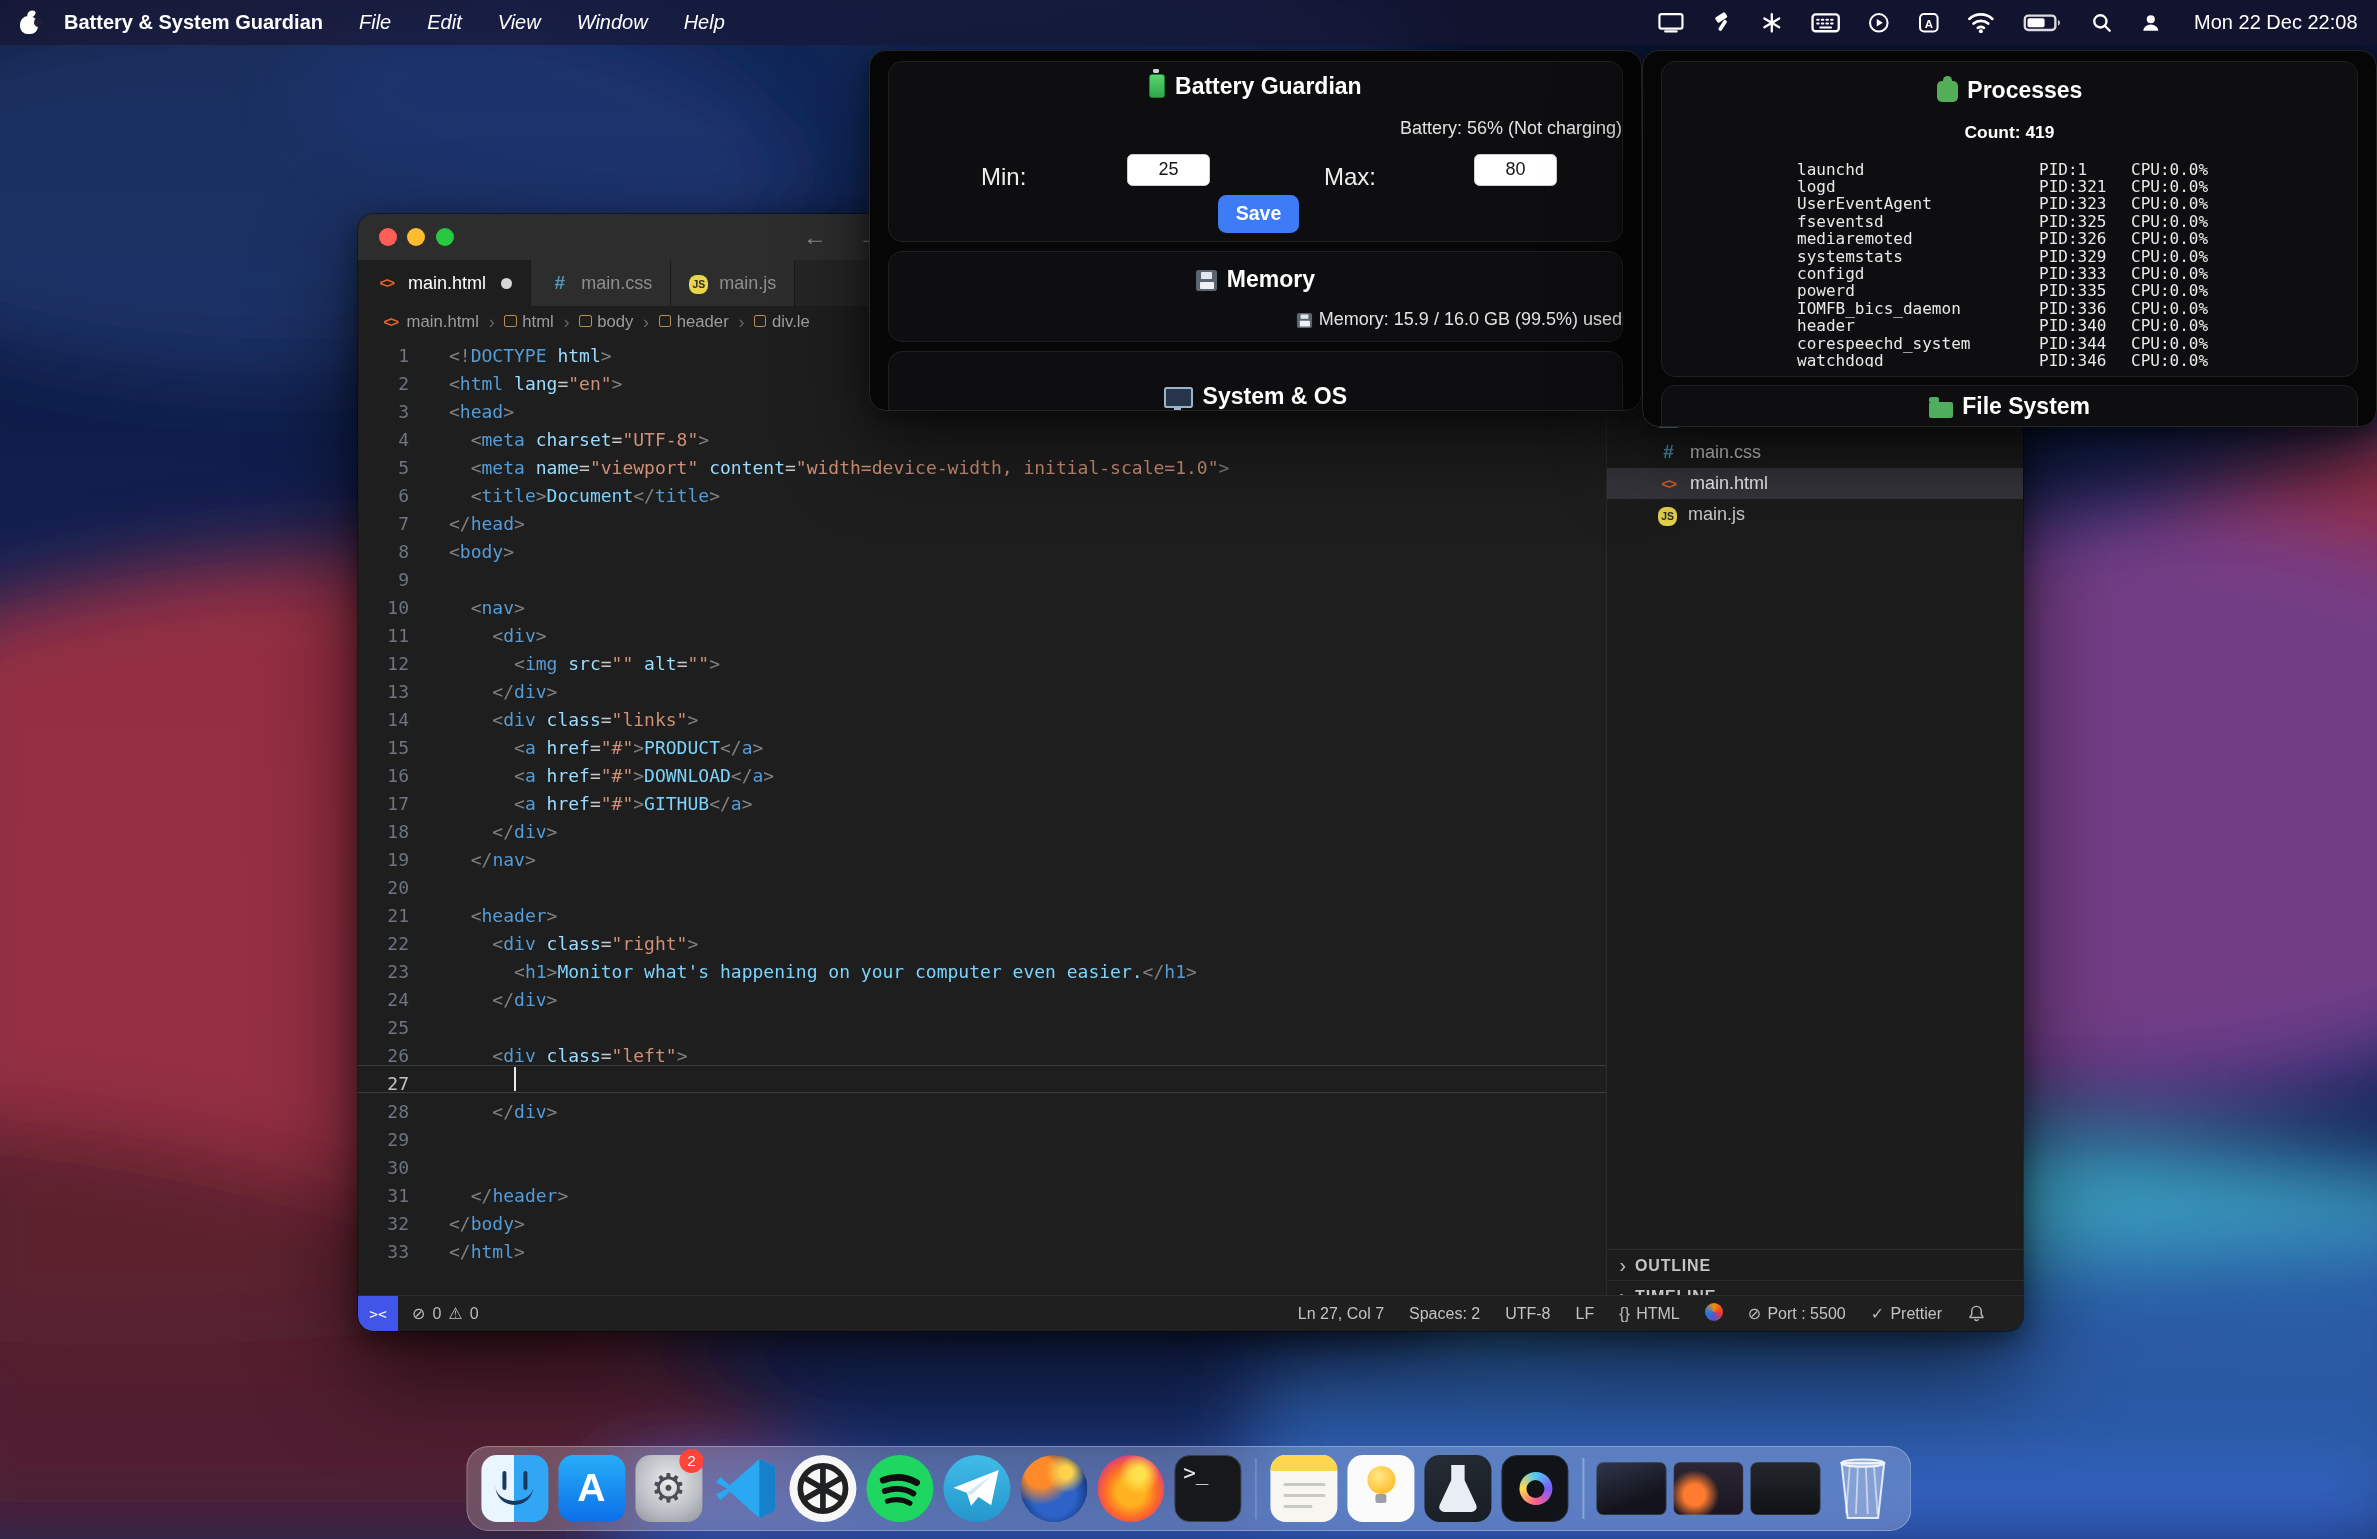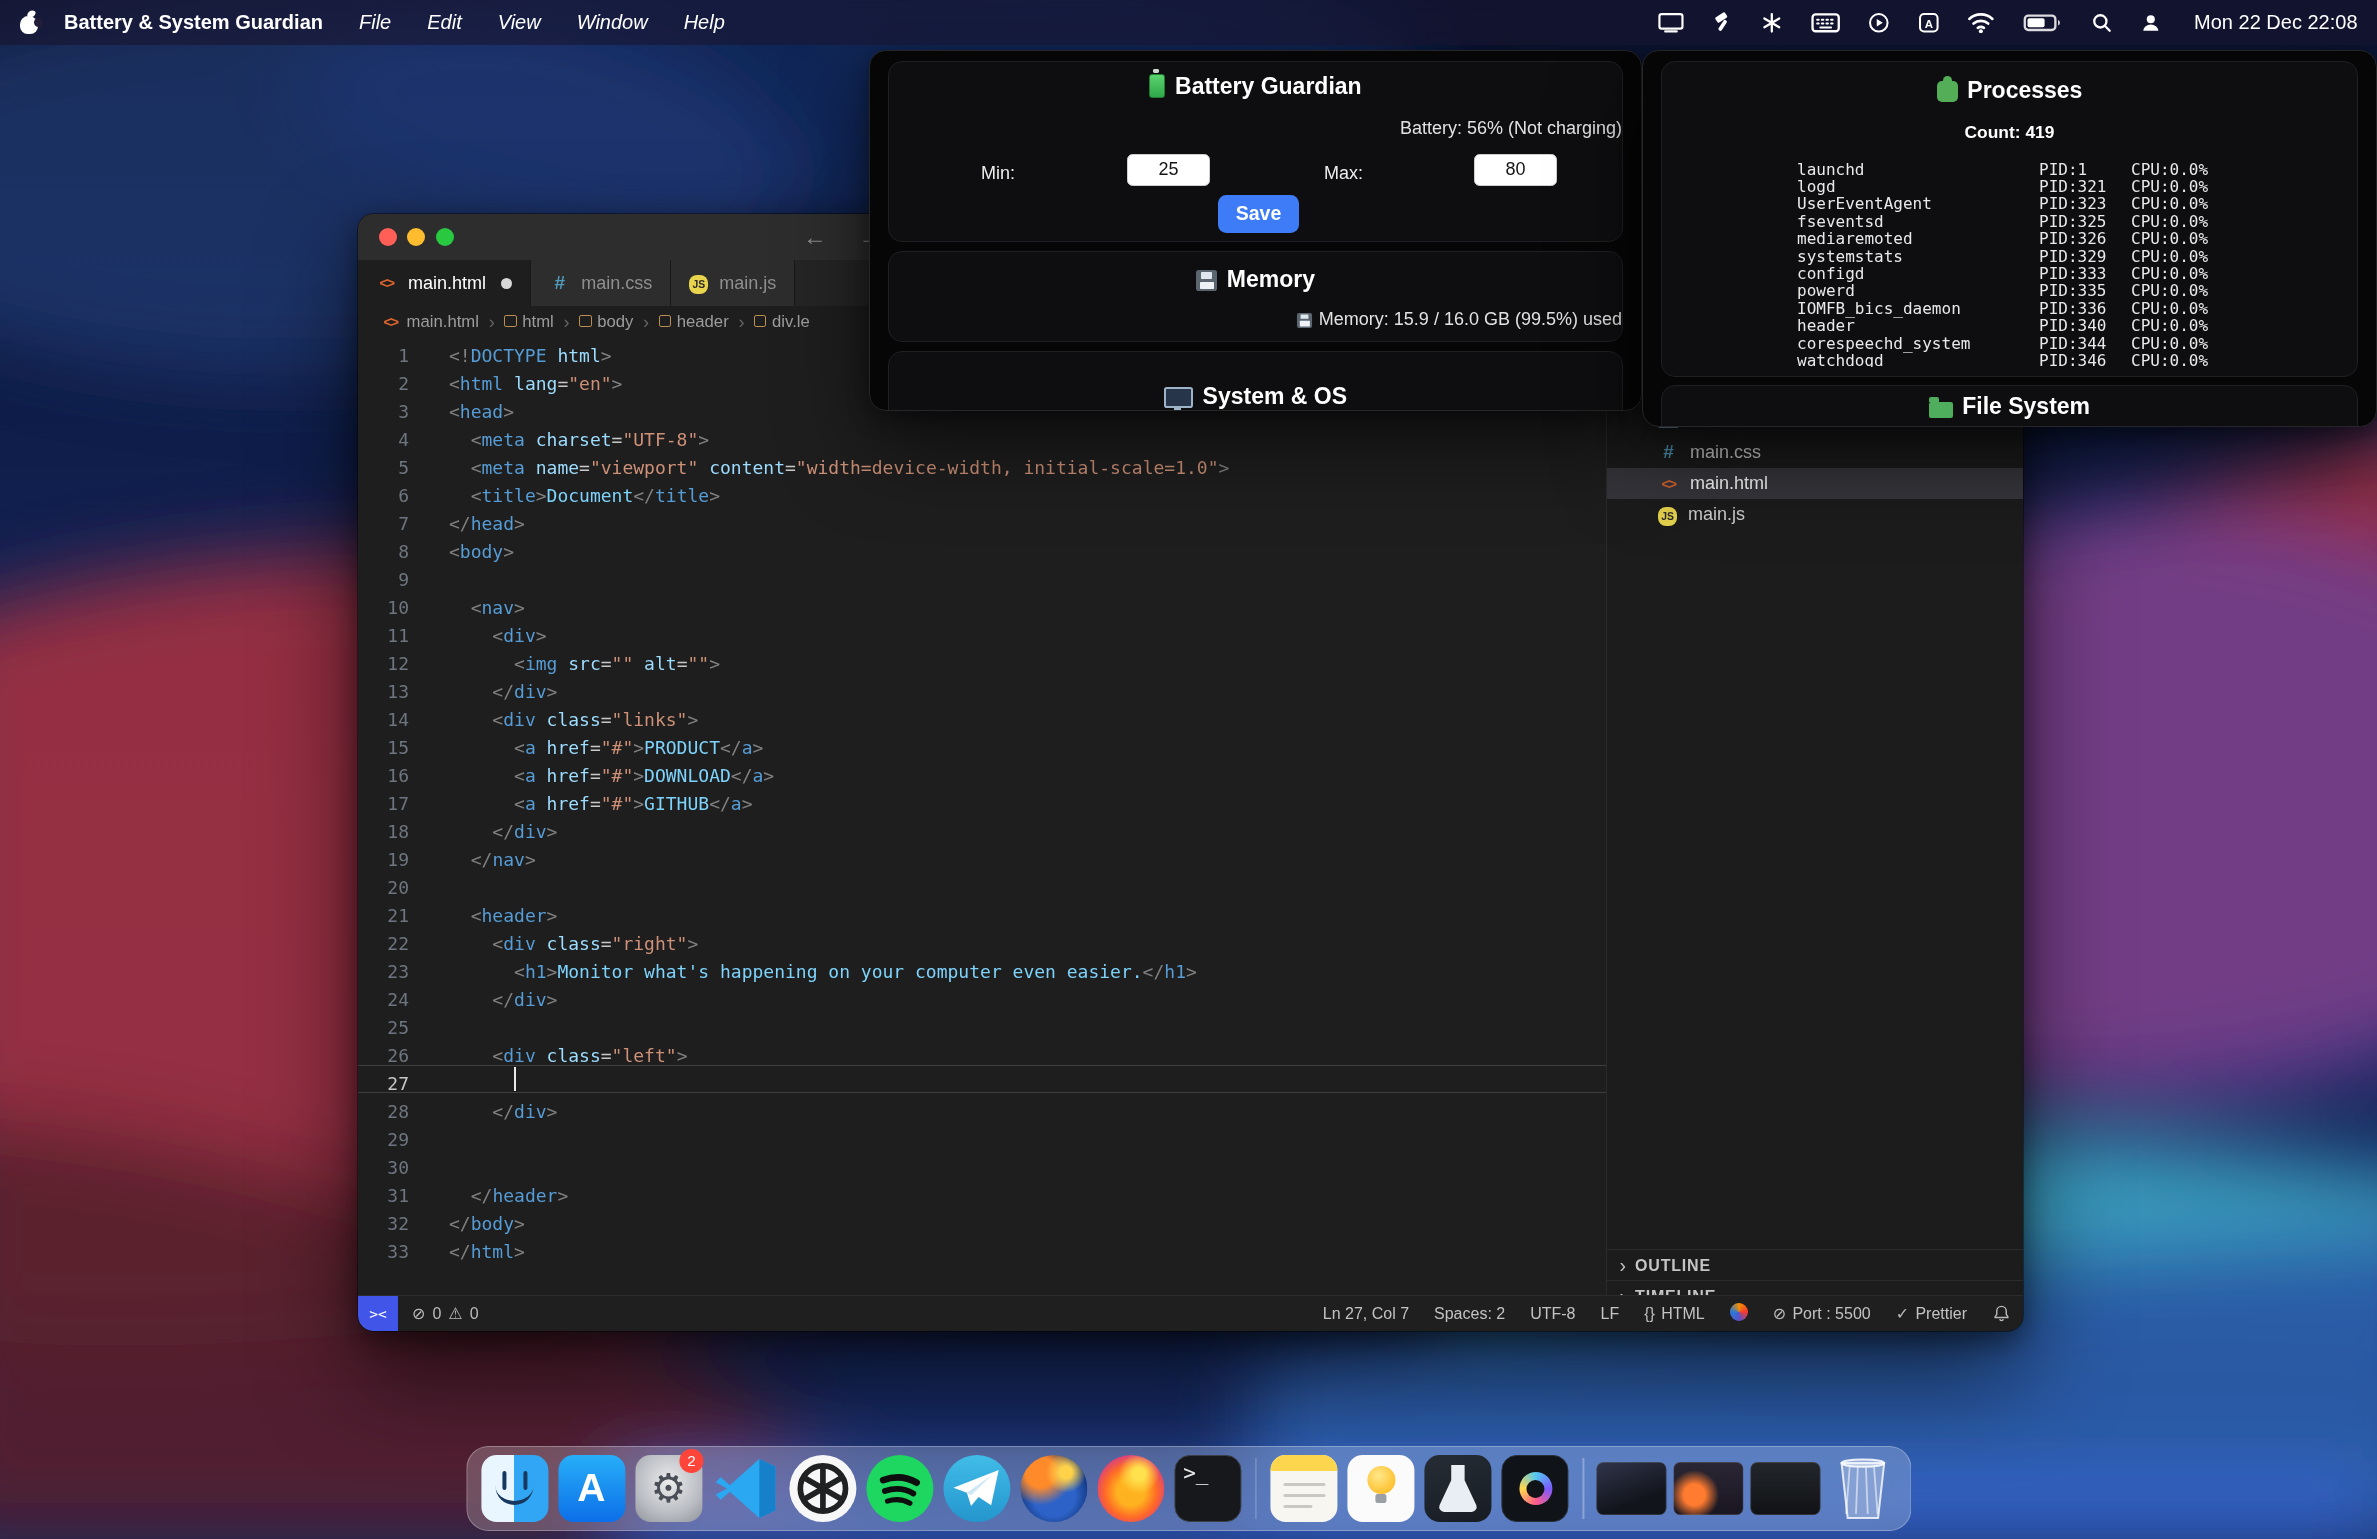--- a/index.html
+++ b/index.html
@@ -65,35 +65,35 @@
   .fi-folder{background:#7b9cc0;width:21px;height:14.6px;border-radius:2.1px;position:relative;margin-top:3.5px;}
   .fi-folder::before{content:"";position:absolute;top:-4.2px;left:0;width:9px;height:4.2px;background:#7b9cc0;border-radius:2.1px 2.1px 0 0;}
   .side-section{position:absolute;left:0;right:0;height:31px;border-top:0.7px solid #2b2b2b;
     display:flex;align-items:center;gap:8.3px;padding-left:12.5px;color:#c5c5c5;font-size:16px;font-weight:bold;letter-spacing:.05em;}
   .side-chev{font-weight:normal;font-size:19.5px;color:#c5c5c5;}
   .vs-statusbar{position:absolute;left:0;right:0;bottom:0;height:35px;background:#1f1f1f;border-top:0.7px solid #2b2b2b;
     border-radius:0 0 15.3px 15.3px;display:flex;align-items:center;font-size:16px;color:#c3c3c3;overflow:hidden;}
   .sb-remote{width:40px;height:35px;background:#4156e8;color:#fff;display:flex;align-items:center;justify-content:center;
     font-family:"DejaVu Sans Mono",monospace;font-size:14.6px;border-radius:0 0 0 15.3px;flex:none;}
   .sb-left{display:flex;align-items:center;gap:7px;margin-left:14px;}
-  .sb-right{margin-left:auto;display:flex;align-items:center;gap:25px;padding-right:12px;}
+  .sb-right{margin-left:auto;display:flex;align-items:center;gap:25px;padding-right:37px;}
   .sb-item{display:flex;align-items:center;gap:6.3px;white-space:nowrap;}
   .sb-ic{opacity:.95;}
   .ff-dot{width:18px;height:18px;border-radius:50%;background:conic-gradient(#ff9500,#ff3b30,#5856d6,#2a7de1,#ff9500);display:inline-block;}
   .sb-item svg{height:19px;width:auto;display:block;}
   
   .gwin{position:absolute;z-index:30;background:#060607;border:0.7px solid #262628;box-sizing:border-box;
     border-radius:16.7px;overflow:hidden;color:#fff;
     box-shadow:0 35px 83px rgba(0,0,0,.55),0 7px 22px rgba(0,0,0,.4);}
   #gw-left{left:869px;top:50px;width:773px;height:361px;}
   #gw-right{left:1642px;top:50px;width:735px;height:377px;}
   .g-card{position:absolute;left:18px;right:18px;background:#0e0e10;border:0.7px solid #202024;border-radius:14px;}
   .g-title{position:absolute;left:0;right:0;text-align:center;font-size:23px;font-weight:bold;white-space:nowrap;}
   .g-sub{position:absolute;left:0;right:0;text-align:right;font-size:18px;color:#e2e2e2;white-space:nowrap;}
-  .g-label{position:absolute;font-size:18px;color:#ededed;text-align:center;}
+  .g-label{position:absolute;font-size:24px;color:#ededed;text-align:center;}
   .g-input{position:absolute;width:83px;height:32px;background:#fff;color:#141414;border:0.7px solid #cfcfcf;
     border-radius:5.6px;text-align:center;font-size:18px;font-family:"Liberation Sans",sans-serif;box-sizing:border-box;}
   .g-save{position:absolute;left:329px;top:133px;width:81px;height:38px;background:#3e7bf7;color:#fff;border:none;
     border-radius:8.3px;font-size:19.5px;font-weight:600;font-family:"Liberation Sans",sans-serif;}
   .gi{display:inline-block;vertical-align:-4.2px;margin-right:9.7px;position:relative;}
   .gi-battery{width:14px;height:22px;background:linear-gradient(#5bd36e,#2fa84a);border:1.4px solid #1f7d33;border-radius:2.8px;}
   .gi-battery::before{content:"";position:absolute;top:-5.6px;left:2.8px;width:5.6px;height:3.5px;background:#cfd8cf;border-radius:1.4px;}
   .gi-floppy{width:21px;height:21px;background:#5b6570;border-radius:2.8px;}
   .gi-floppy::before{content:"";position:absolute;top:2.1px;left:4.9px;width:11px;height:6.3px;background:#dfe6ee;border-radius:0.7px;}
   .gi-floppy::after{content:"";position:absolute;bottom:2.1px;left:3.5px;width:14px;height:7.6px;background:#eef2f7;border-radius:0.7px;}

